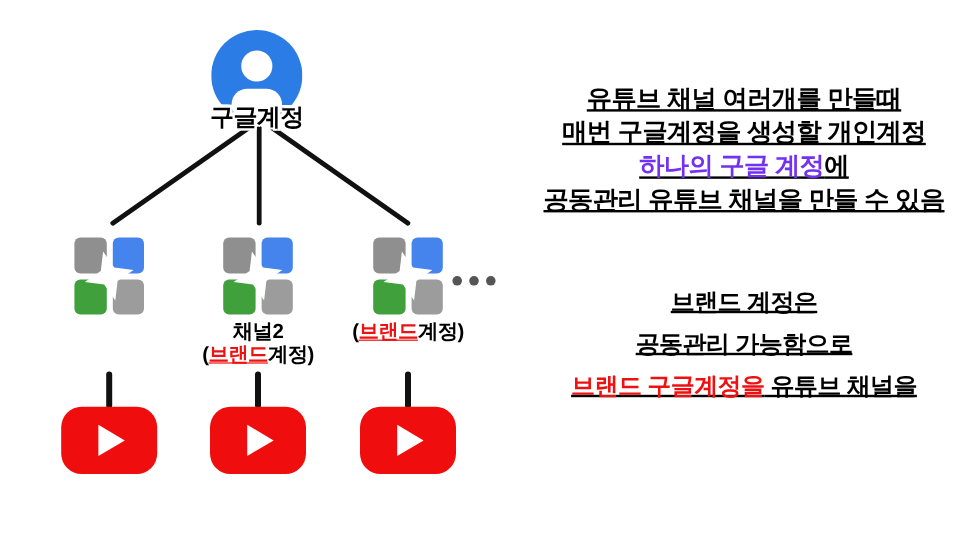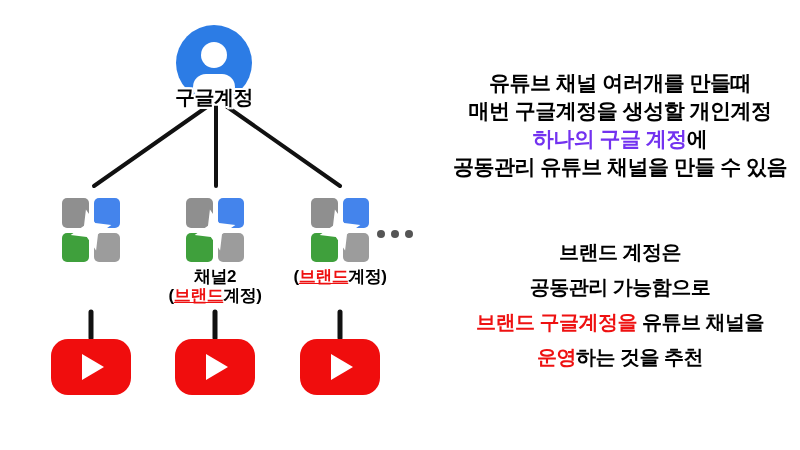--- a/index.html
+++ b/index.html
@@ -51,21 +51,21 @@
     position: absolute; left: 31px; top: 15px;
     width: 0; height: 0;
     border-top: 13px solid transparent; border-bottom: 13px solid transparent;
     border-left: 22px solid #fff;
   }
 
   .dots { position: absolute; left: 377px; top: 230px; display: flex; gap: 6px; z-index: 2; }
   .dots span { width: 8px; height: 8px; border-radius: 50%; background: var(--dots_gray); }
 
   
-  .notes { position: absolute; left: 440px; width: 360px; text-align: center; color: #000; letter-spacing: -0.5px; }
+  .notes { position: absolute; left: 440px; width: 360px; text-align: center; color: #000; letter-spacing: -0.5px; text-decoration: underline; }
   .para1 { top: 69px; font-size: 21px; font-weight: 700; line-height: 28px; }
   .para2 { top: 235px; font-size: 20px; font-weight: 700; line-height: 35px; }
   .em-purple { color: var(--highlight_purple); }
   .em-red { color: var(--highlight_red); }
 </style>
 </head>
 <body>
 
 <div class="canvas">
 
@@ -156,16 +156,15 @@
     <div>유튜브 채널 여러개를 만들때</div>
     <div>매번 구글계정을 생성할 개인계정</div>
     <div><span class="em-purple">하나의 구글 계정</span><span>에</span></div>
     <div>공동관리 유튜브 채널을 만들 수 있음</div>
   </div>
 
   <div class="notes para2">
     <div>브랜드 계정은</div>
     <div>공동관리 가능함으로</div>
     <div><span class="em-red">브랜드 구글계정을</span><span> 유튜브 채널을</span></div>
-    <div><span class="em-red">운영</span><span>하는 것을 추천</span></div>
   </div>
 
 </div>
 
 </body></html>

